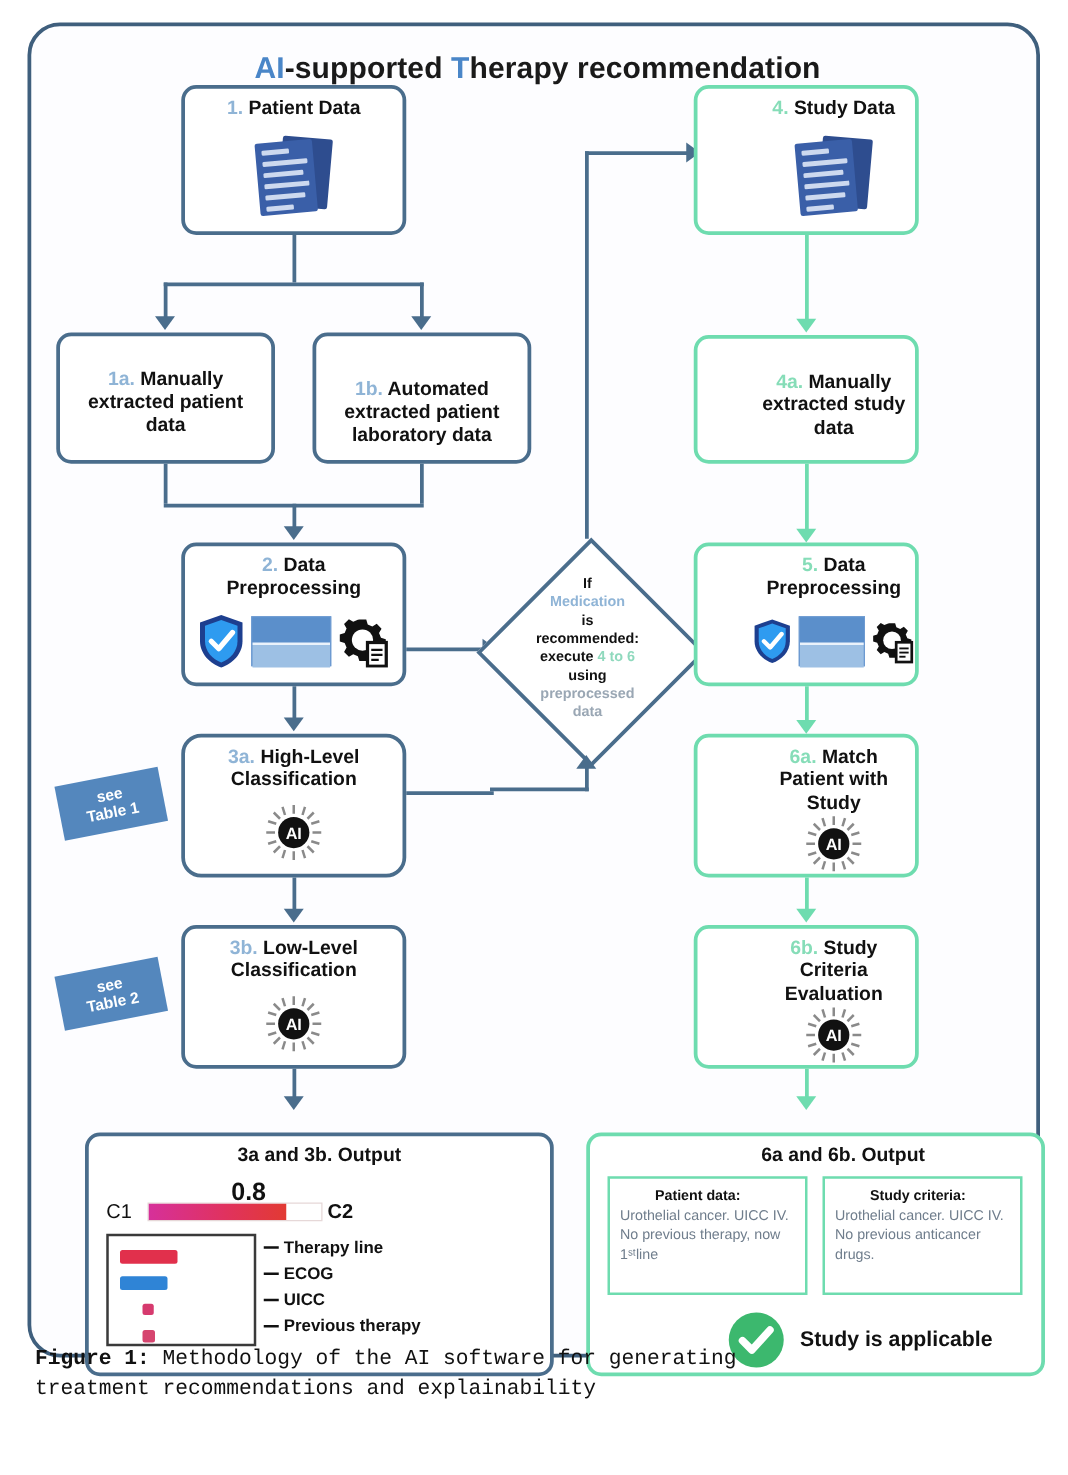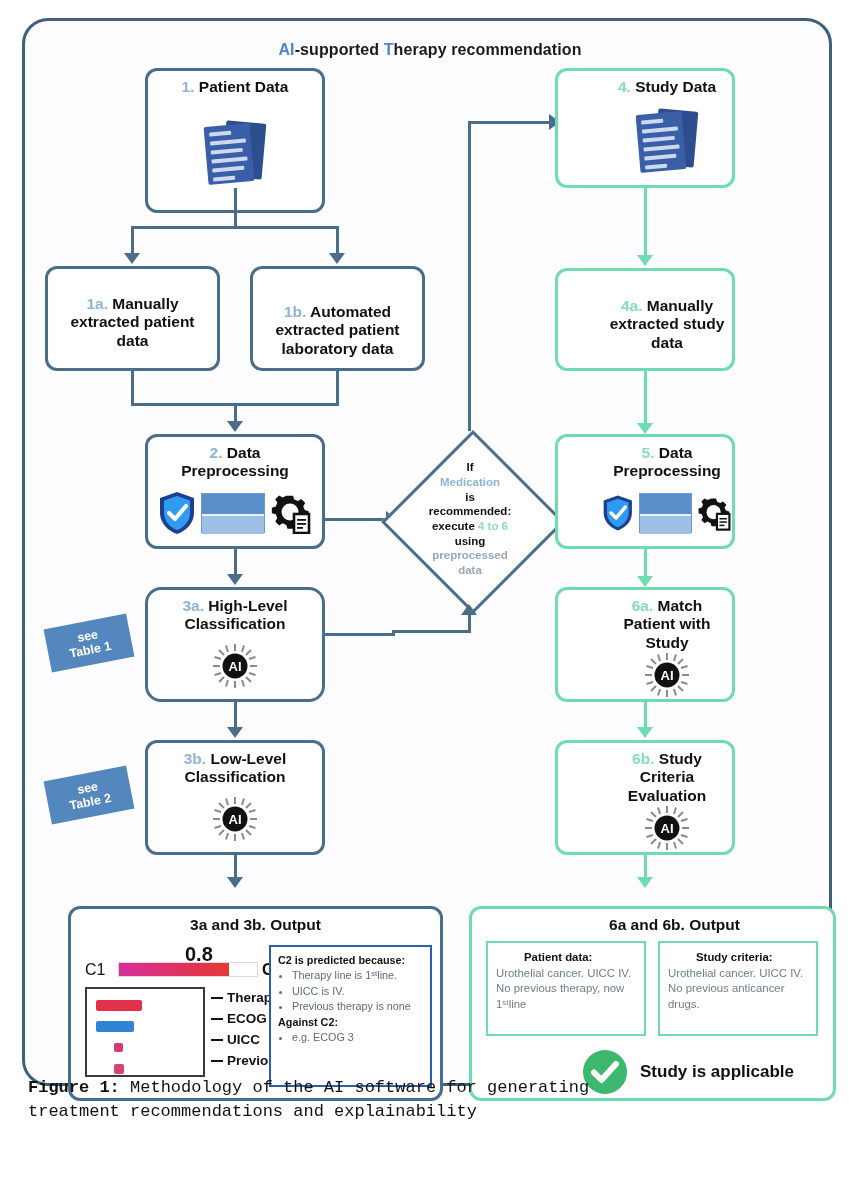--- a/index.html
+++ b/index.html
@@ -9,21 +9,21 @@
     -webkit-font-smoothing:antialiased;
   }
   
   #figure-frame{
     position:absolute;left:22px;top:18px;width:810px;height:1068px;
     border:3px solid #3f5f7d;border-radius:26px;background:#fdfdff;
     box-sizing:border-box;
   }
   #figure-title{
     position:absolute;left:0;top:20px;width:810px;text-align:center;
-    font-size:16px;font-weight:700;color:#1a1a1a;letter-spacing:.1px;
+    font-size:24px;font-weight:700;color:#1a1a1a;letter-spacing:.1px;
   }
   #figure-title .hl{color:#4a86c8;}
 
   
   .node{
     position:absolute;box-sizing:border-box;background:#ffffff;
     border-radius:12px;display:flex;flex-direction:column;
     align-items:center;
   }
   .node.blue{border:3px solid #4a6d8c;}
@@ -158,21 +158,21 @@
   }
   #caption b{font-weight:700;}
 </style>
 </head>
 <body>
 
 <div id="figure-frame">
 
   <div id="figure-title"><span class="hl">AI</span><span>-supported </span><span class="hl">T</span><span>herapy recommendation</span></div>
 
-  <div class="node blue" id="node-patient-data" style="left:120px;top:47px;width:180px;height:145px;align-items:center;">
+  <div class="node blue" id="node-patient-data" style="left:120px;top:47px;width:180px;height:120px;align-items:center;">
     <div class="node-title"><span class="num-blue">1. </span><span>Patient Data</span></div>
     <div class="node-body">
       <div class="doc-icon">
         <div class="back"></div>
         <div class="front">
             <div class="ln s"></div>
             <div class="ln l"></div>
             <div class="ln m"></div>
             <div class="ln l"></div>
             <div class="ln m"></div>
@@ -476,32 +476,20 @@
           <span class="lg-sw" style="width:10px;height:10px;background:#d6456f;margin-left:18px;"></span>
         </div>
     </div>
     <div id="legend-labels">
       <div class="lg-lab">Therapy line</div>
       <div class="lg-lab">ECOG</div>
       <div class="lg-lab">UICC</div>
       <div class="lg-lab">Previous therapy</div>
     </div>
 
-    <div id="explain-box">
-      <div class="hdr">C2 is predicted because:</div>
-      <ul>
-        <li>Therapy line is 1ˢᵗline.</li>
-        <li>UICC is IV.</li>
-        <li>Previous therapy is none</li>
-      </ul>
-      <div class="hdr">Against C2:</div>
-      <ul>
-        <li>e.g. ECOG 3</li>
-      </ul>
-    </div>
   </div>
 
   <div class="node green" id="output-right">
     <div class="out-title"><span class="num-green">6a and 6b. </span><span>Output</span></div>
 
     <div class="crit-box" id="crit-left">
       <b>Patient data:</b><span> Urothelial cancer. UICC IV. No previous therapy, now 1ˢᵗline</span>
     </div>
     <div class="crit-box" id="crit-right">
       <b>Study criteria:</b><span> Urothelial cancer. UICC IV. No previous anticancer drugs.</span>

